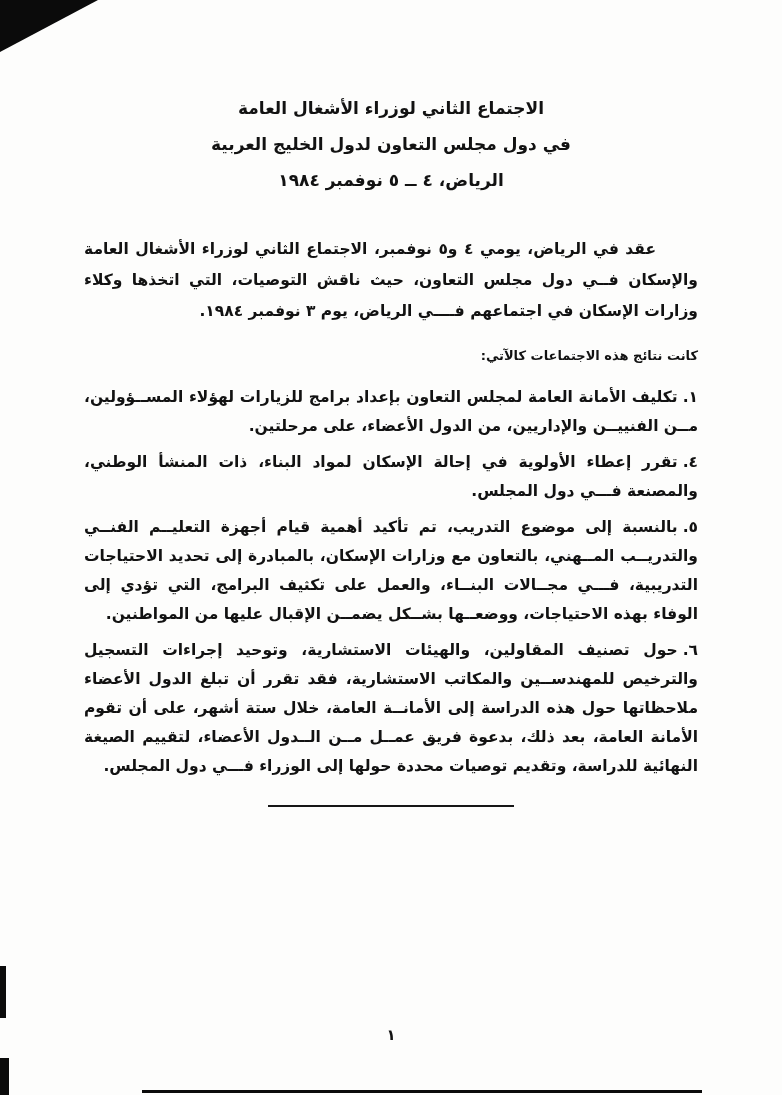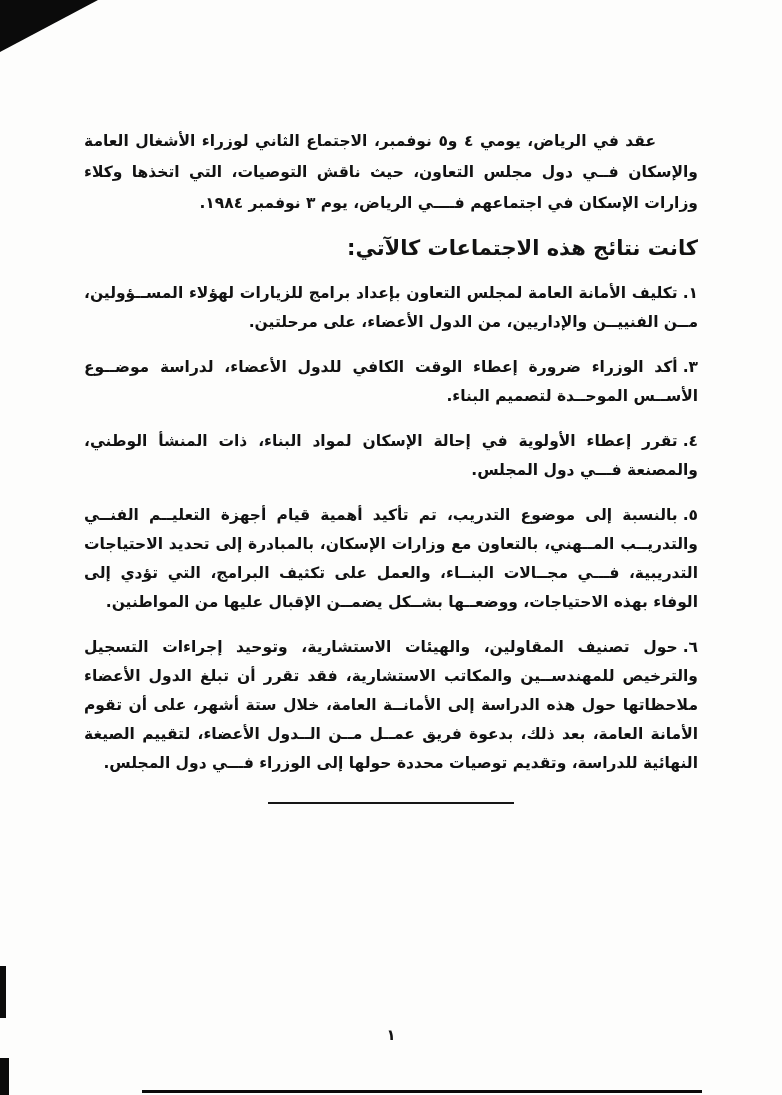--- a/index.html
+++ b/index.html
@@ -28,31 +28,31 @@
   }
   .intro {
     margin: 36px 0 14px 0;
     font-size: 15.5px;
     line-height: 31px;
     text-align: justify;
     text-indent: 42px;
   }
   .results-heading {
     margin: 8px 0 12px 0;
-    font-size: 21px;
+    font-size: 13px;
     line-height: 30px;
   }
   .items {
     margin: 0;
   }
   .item {
     font-size: 15.5px;
     line-height: 29px;
     text-align: justify;
-    margin: 16px 0 7px 0;
+    margin: 3px 0 7px 0;
   }
   .item .num {
     margin-left: 5px;
   }
   .divider {
     width: 246px;
     height: 2px;
     background: #161616;
     margin: 24px auto 0 auto;
   }
@@ -104,35 +104,37 @@
 
 <div class="page">
 
   <div class="artifact-corner-tl"></div>
   <div class="artifact-left-strip"></div>
   <div class="artifact-left-corner"></div>
   <div class="artifact-bottom-line"></div>
 
   <div class="content">
 
+    <div class="title-block">
+      <div>الاجتماع الثاني لوزراء الأشغال العامة</div>
+      <div>في دول مجلس التعاون لدول الخليج العربية</div>
+      <div>الرياض، ٤ ــ ٥ نوفمبر ١٩٨٤</div>
+    </div>
 
     <p class="intro">عقد في الرياض، يومي ٤ و٥ نوفمبر، الاجتماع الثاني لوزراء الأشغال العامة والإسكان فــي دول مجلس التعاون، حيث ناقش التوصيات، التي اتخذها وكلاء وزارات الإسكان في اجتماعهم فــــي الرياض، يوم ٣ نوفمبر ١٩٨٤.</p>
 
     <p class="results-heading">كانت نتائج هذه الاجتماعات كالآتي:</p>
 
     <div class="items">
 
       <div class="item">
         <span class="num">١.</span><span>تكليف الأمانة العامة لمجلس التعاون بإعداد برامج للزيارات لهؤلاء المســؤولين، مــن الفنييــن والإداريين، من الدول الأعضاء، على مرحلتين.</span>
       </div>
 
 
-      <div class="item">
-        <span class="num">٣.</span><span>أكد الوزراء ضرورة إعطاء الوقت الكافي للدول الأعضاء، لدراسة موضــوع الأســس الموحــدة لتصميم البناء.</span>
-      </div>
 
       <div class="item">
         <span class="num">٤.</span><span>تقرر إعطاء الأولوية في إحالة الإسكان لمواد البناء، ذات المنشأ الوطني، والمصنعة فـــي دول المجلس.</span>
       </div>
 
       <div class="item">
         <span class="num">٥.</span><span>بالنسبة إلى موضوع التدريب، تم تأكيد أهمية قيام أجهزة التعليــم الفنــي والتدريــب المــهني، بالتعاون مع وزارات الإسكان، بالمبادرة إلى تحديد الاحتياجات التدريبية، فـــي مجــالات البنــاء، والعمل على تكثيف البرامج، التي تؤدي إلى الوفاء بهذه الاحتياجات، ووضعــها بشــكل يضمــن الإقبال عليها من المواطنين.</span>
       </div>
 
       <div class="item">

